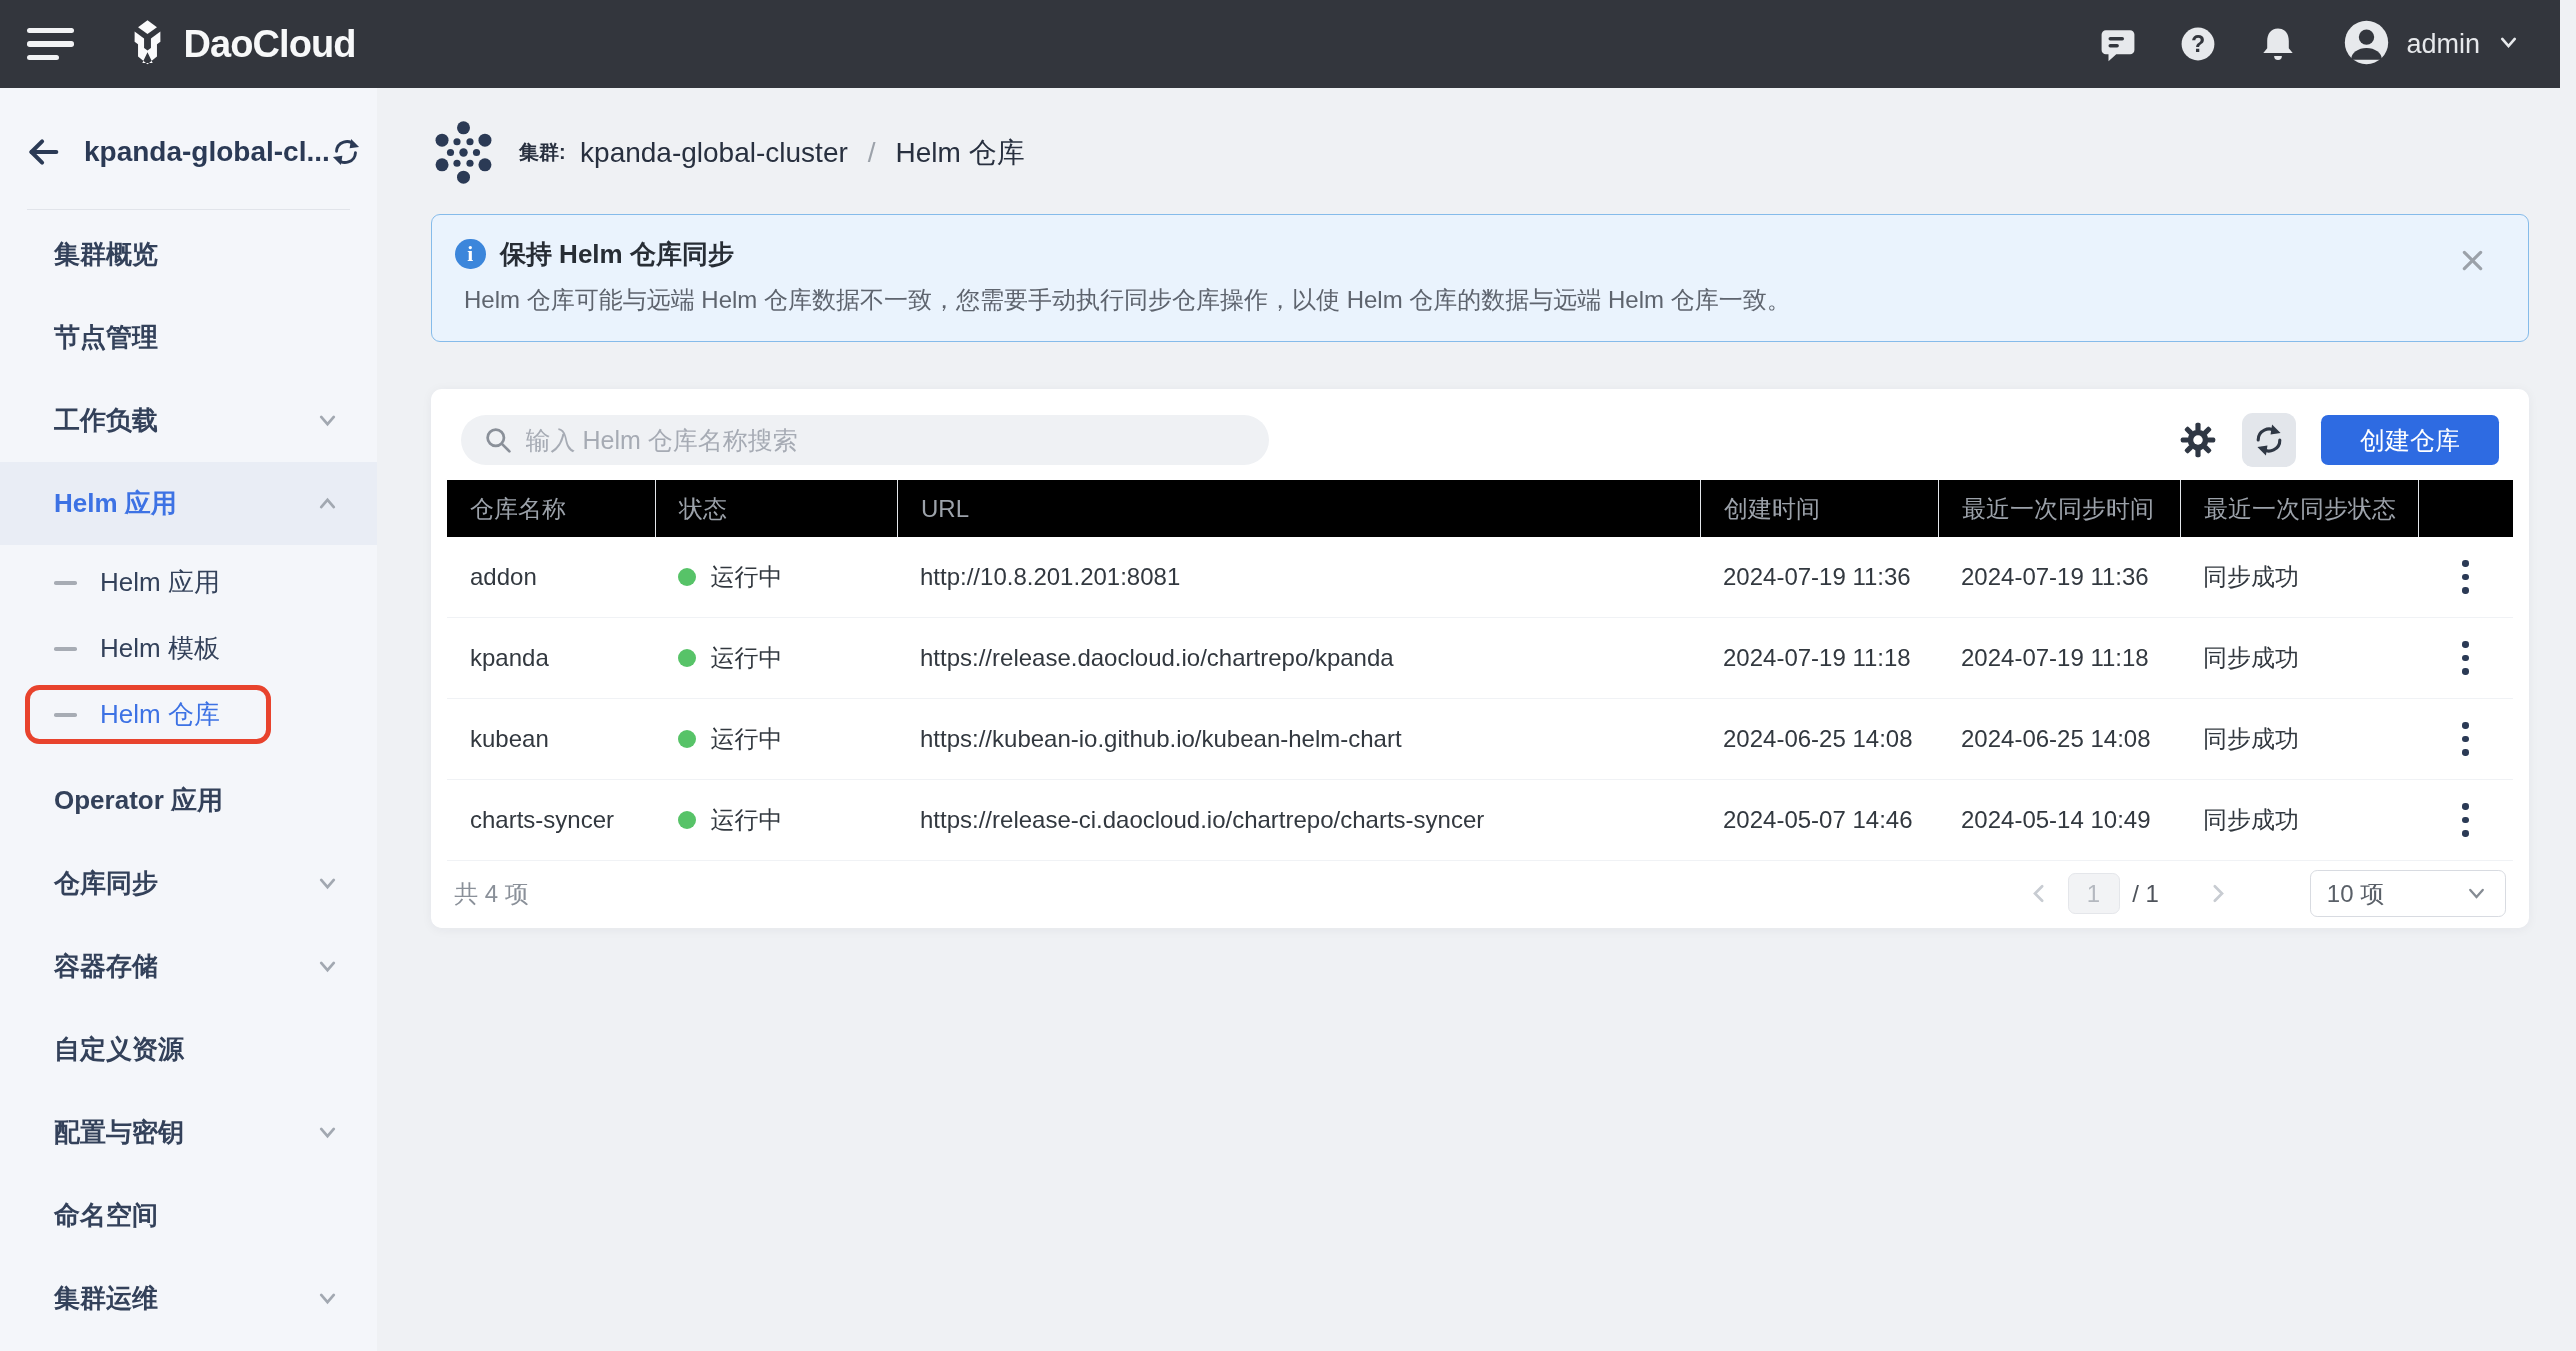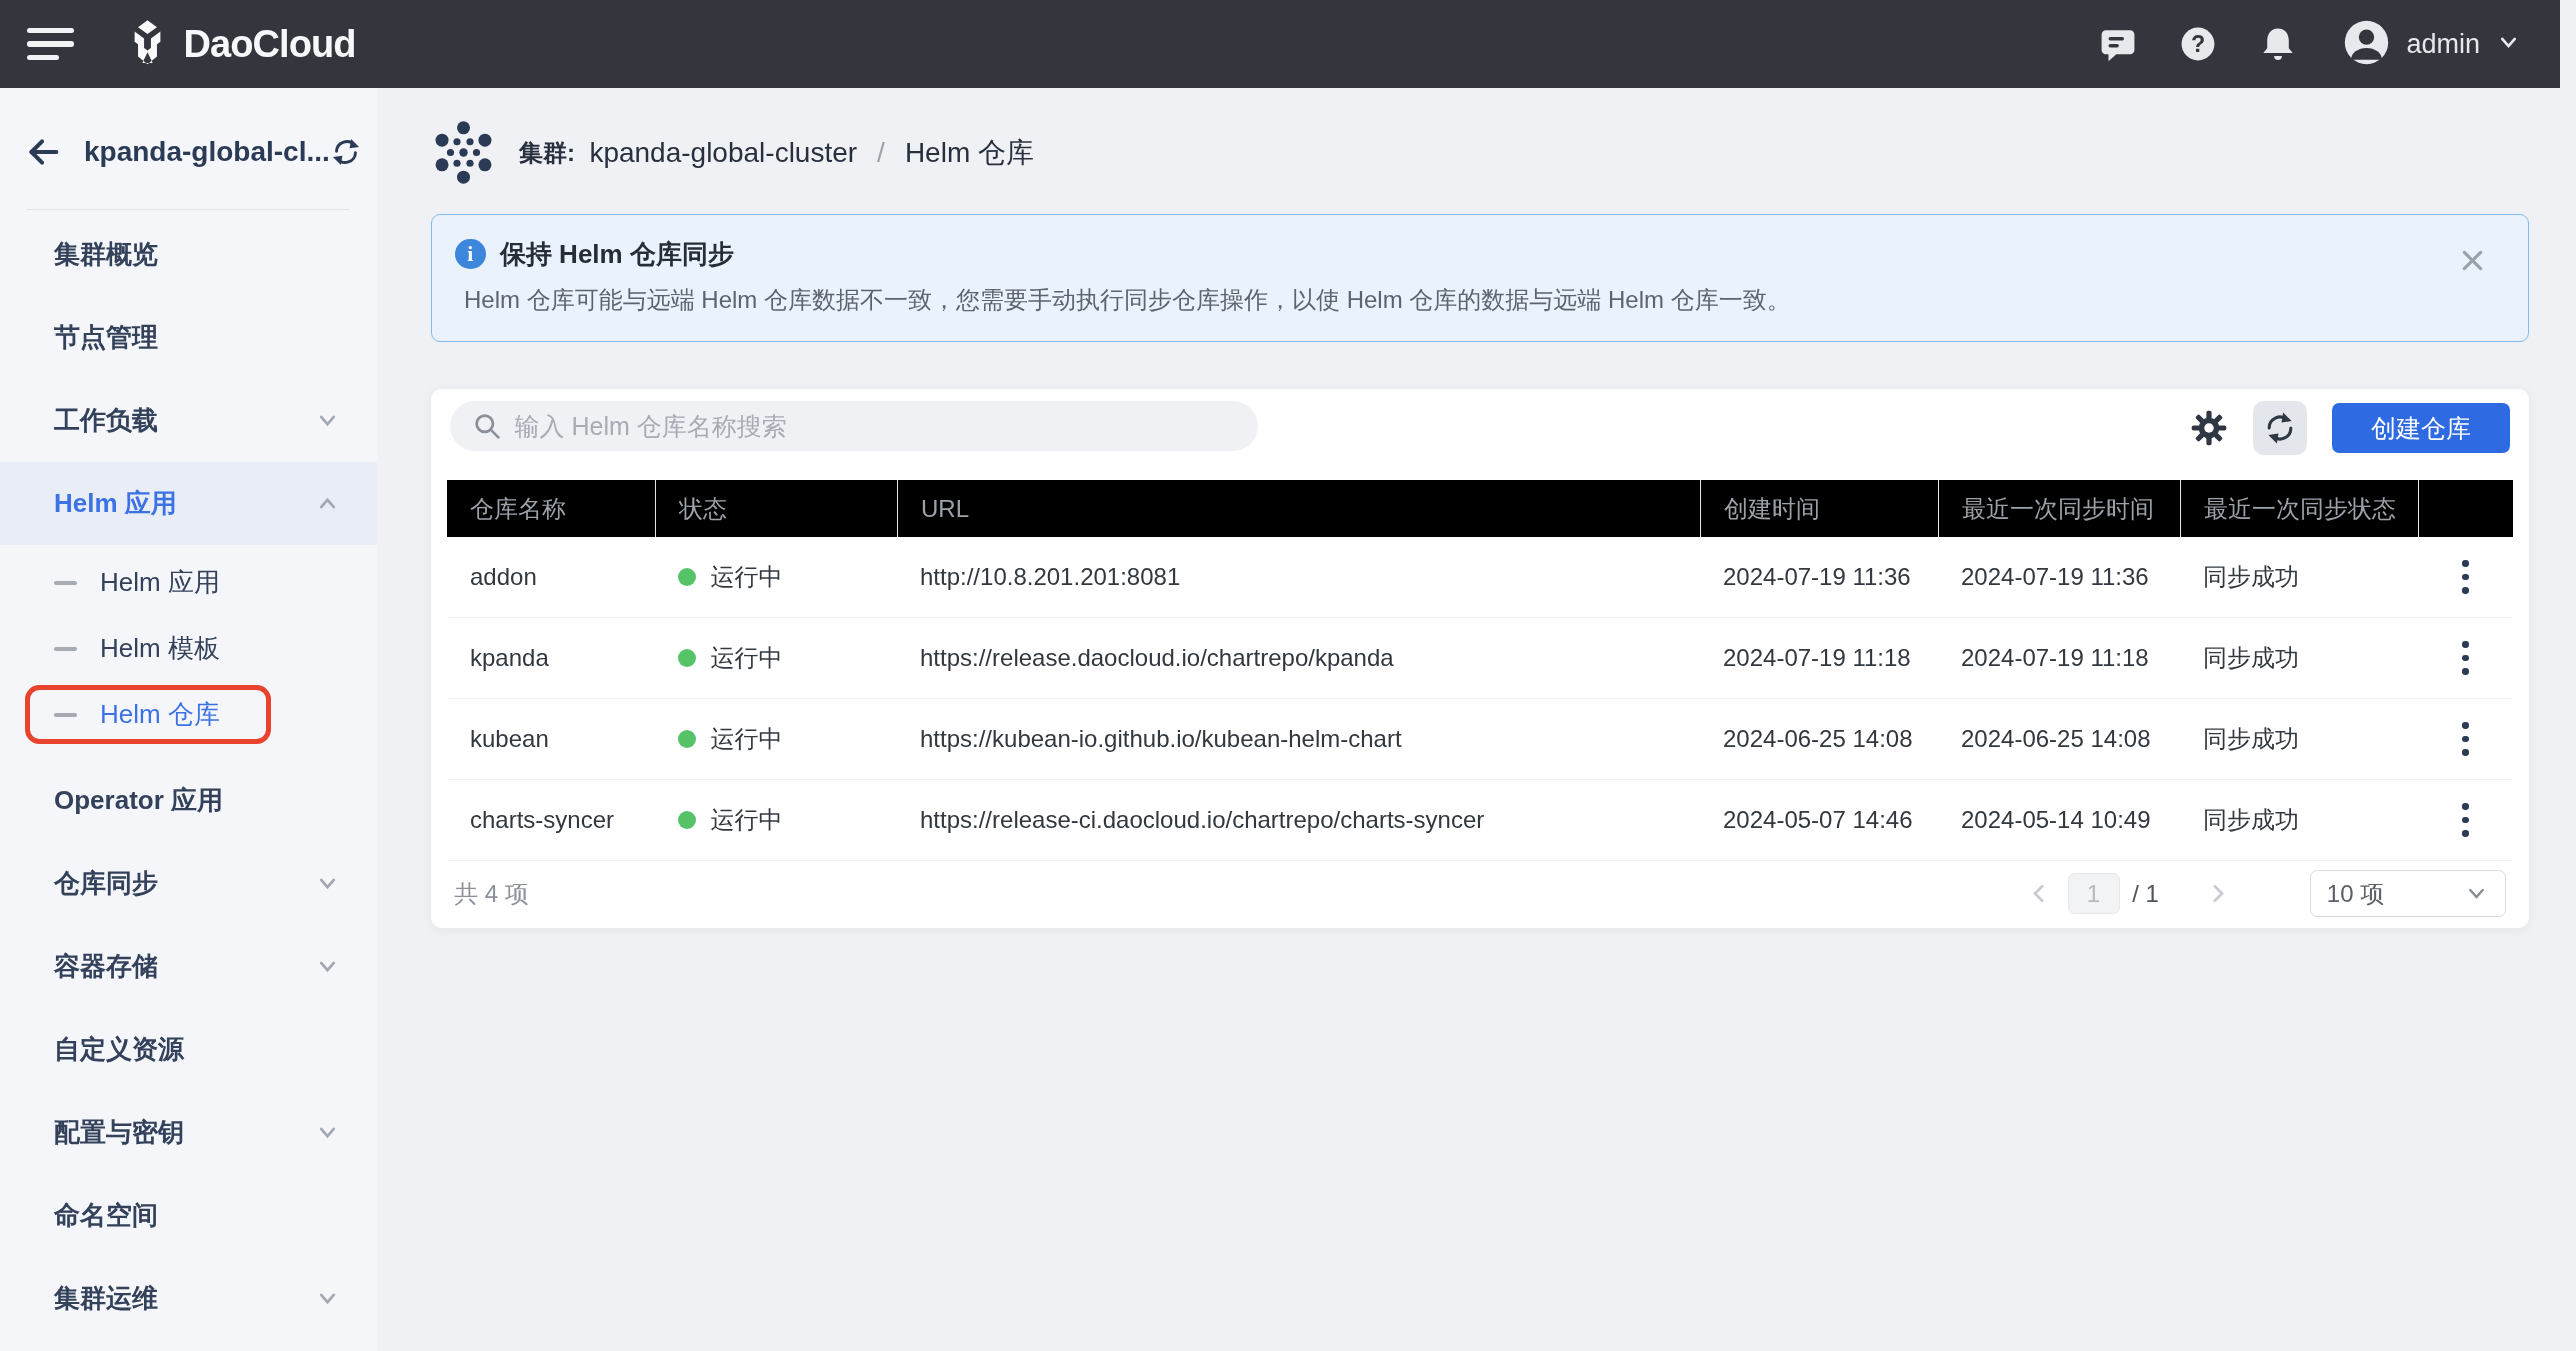--- a/index.html
+++ b/index.html
@@ -47,41 +47,41 @@
   .sub-item .dash { width:23px; height:3.6px; border-radius:1.8px; background:#A7ACB4; margin-right:23px; flex:none; }
   .sub-item.active { color:#3D72E4; }
   .annotation-box { position:absolute; left:25px; top:2.7px; width:246px; height:59px;
                     border:5.4px solid #E8432D; border-radius:14.4px; pointer-events:none; }
 
   
   .main { position:absolute; top:88px; left:377px; right:0; bottom:0; background:#EFF1F4;
           padding:0 47px 0 54px; overflow:hidden; }
   .breadcrumb { margin-top:32px; height:65px; display:flex; align-items:center; }
   .breadcrumb svg.cluster-glyph { width:65px; height:65px; flex:none; }
-  .crumb-prefix { margin-left:23px; font-size:24px; font-weight:700; color:#28303F; }
+  .crumb-prefix { margin-left:23px; font-size:20px; font-weight:700; color:#28303F; }
   .crumb-cluster { margin-left:14.4px; font-size:28px; font-weight:500; color:#28303F; cursor:pointer; }
   .crumb-sep { margin:0 20px; font-size:28px; color:#9CA2AA; }
   .crumb-current { font-size:28px; font-weight:500; color:#28303F; }
 
   
   .alert { position:relative; margin-top:29px; background:#EAF3FD; border:1.8px solid #85BBEA;
            border-radius:9px; padding:21.5px 90px 25px 23px; }
   .alert-title-row { display:flex; align-items:center; gap:14.4px; }
   .info-badge { width:30.5px; height:30.5px; border-radius:50%; background:#3C86DB; color:#fff;
                 font-size:21.5px; font-weight:700; display:flex; align-items:center; justify-content:center;
                 font-family:"Liberation Serif","DejaVu Serif",serif; flex:none; }
   .alert-title { font-size:26px; font-weight:700; color:#272D35; }
   .alert-desc { margin:12.6px 0 0 9px; font-size:24px; color:#5E646E; }
   .alert-close { position:absolute; top:30.5px; right:41px; cursor:pointer; }
   .alert-close svg { width:29px; height:29px; display:block; }
 
   
   .card { margin-top:47px; height:539px; background:#fff; border-radius:10.8px;
           box-shadow:0 1.8px 10.8px rgba(30,38,55,.05); padding:0 16px; }
-  .toolbar { display:flex; align-items:flex-start; margin:0 3px; padding-top:12px; height:68px; }
+  .toolbar { display:flex; align-items:center; margin:0 14px; padding-top:34px; height:68px; }
   .searchbox { width:808px; height:50px; background:#EFF1F4; border-radius:25px;
                display:flex; align-items:center; padding:0 23px; }
   .searchbox svg { width:29px; height:29px; flex:none; }
   .searchbox input { border:none; outline:none; background:transparent; margin-left:12.6px; flex:1;
                      font-size:25px; color:#32383F; font-family:inherit; }
   .searchbox input::placeholder { color:#A6ABB4; }
   .toolbar-right { margin-left:auto; display:flex; align-items:center; }
   .gear-btn { width:43px; height:43px; display:flex; align-items:center; justify-content:center; cursor:pointer; }
   .gear-btn svg { width:38px; height:38px; }
   .refresh-btn { width:54px; height:54px; background:#E3E6EB; border-radius:10.8px; margin-left:23px;

